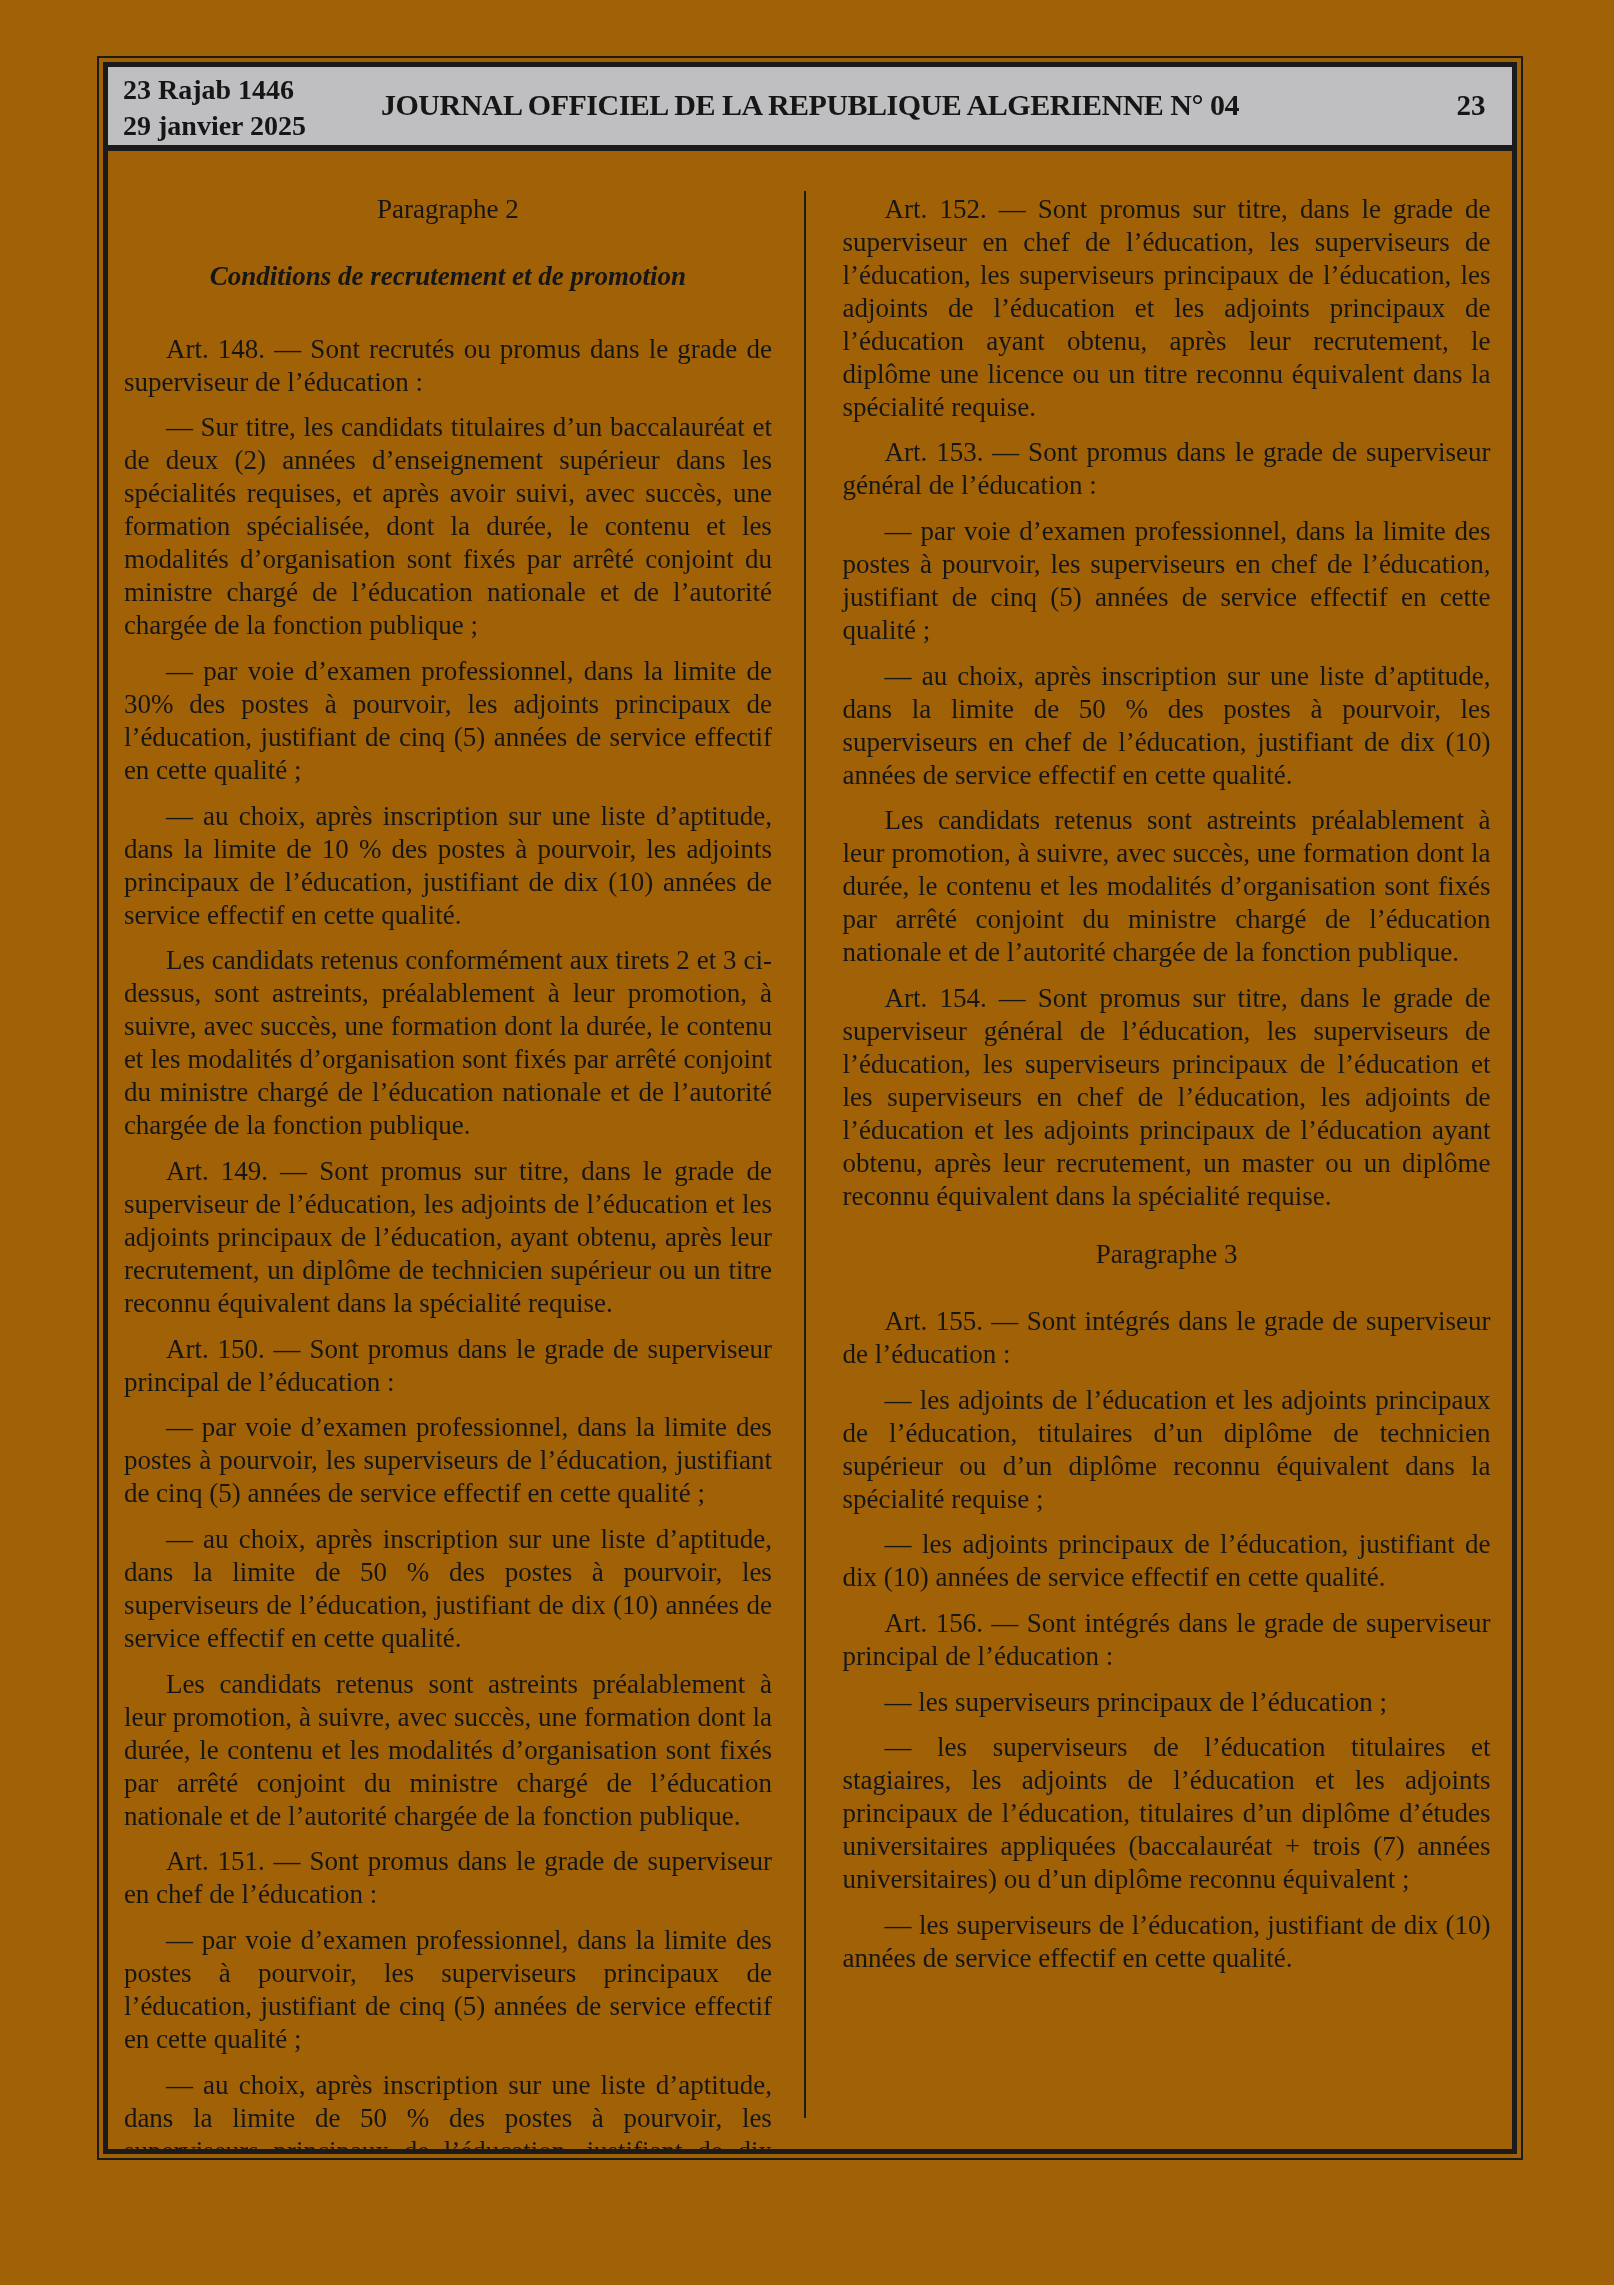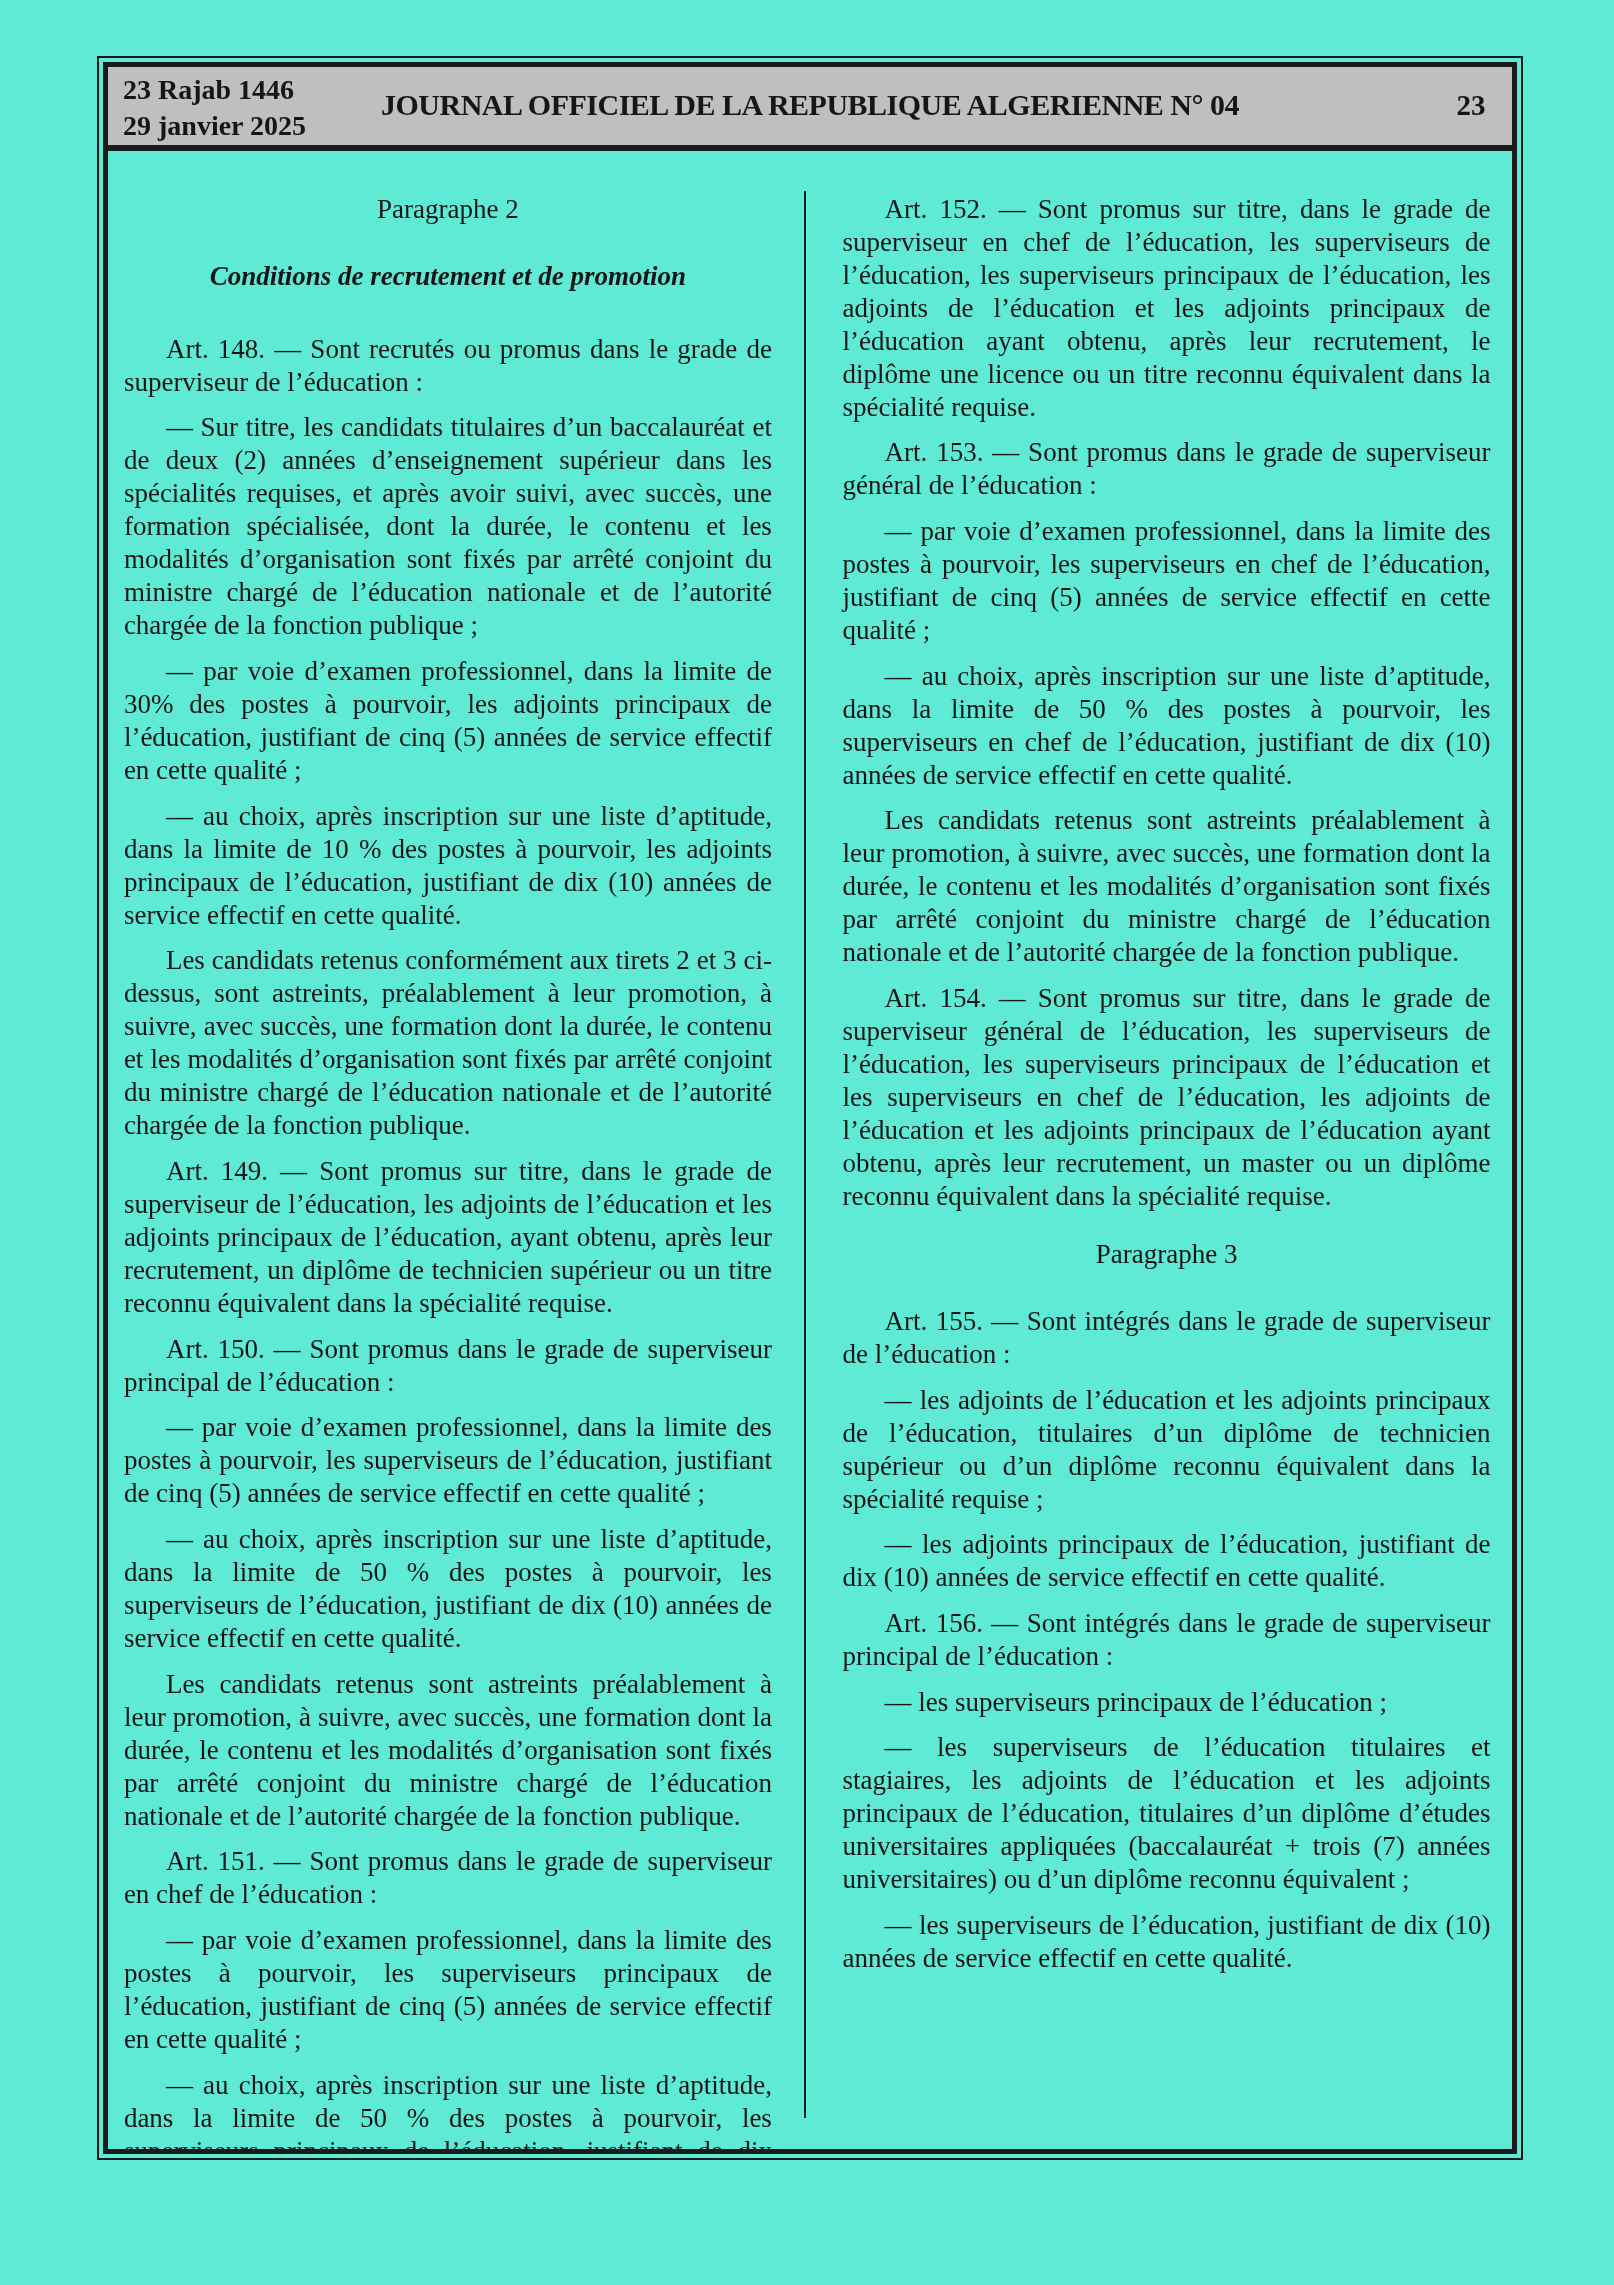--- a/index.html
+++ b/index.html
@@ -4,21 +4,21 @@
 <style>
   html, body {
     margin: 0;
     padding: 0;
     background: #ffffff;
   }
   .page {
     position: relative;
     width: 1615px;
     height: 2285px;
-    background: #5eead4;
+    background: #a16207;
     overflow: hidden;
     font-family: "Liberation Serif", "DejaVu Serif", serif;
     color: #161616;
   }
   .outer-frame {
     position: absolute;
     left: 97px;
     top: 56px;
     width: 1426px;
     height: 2104px;

